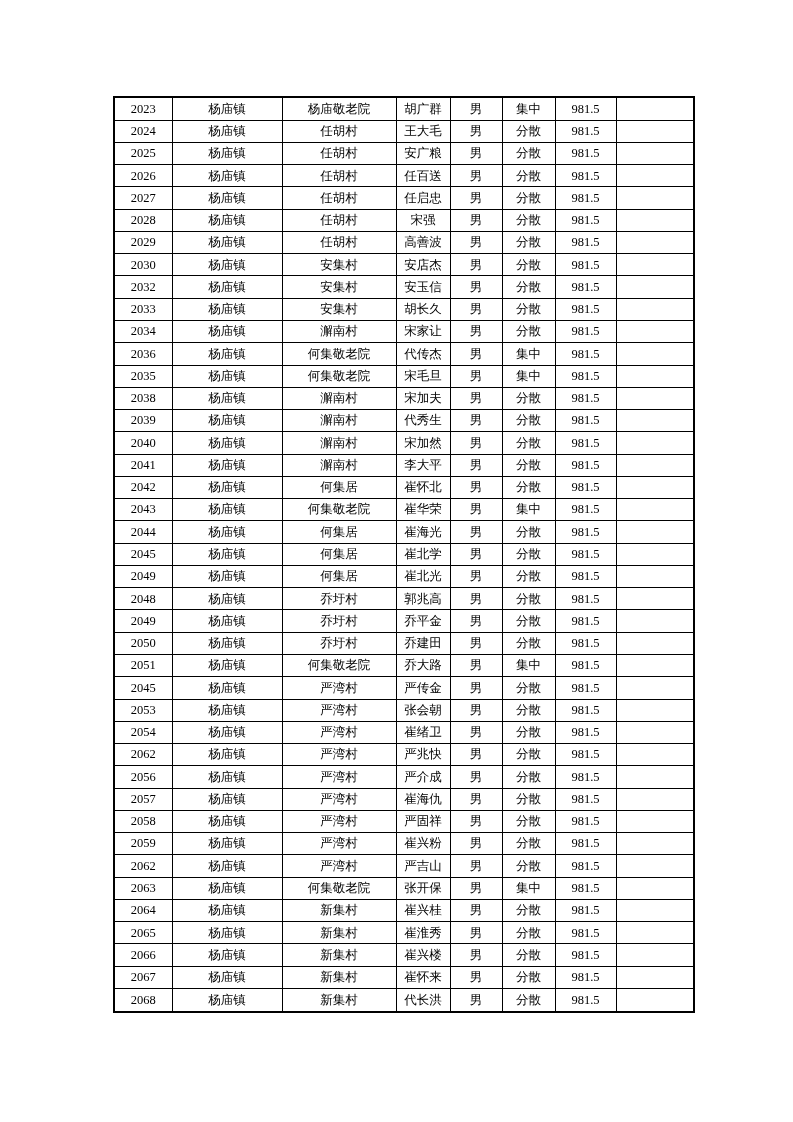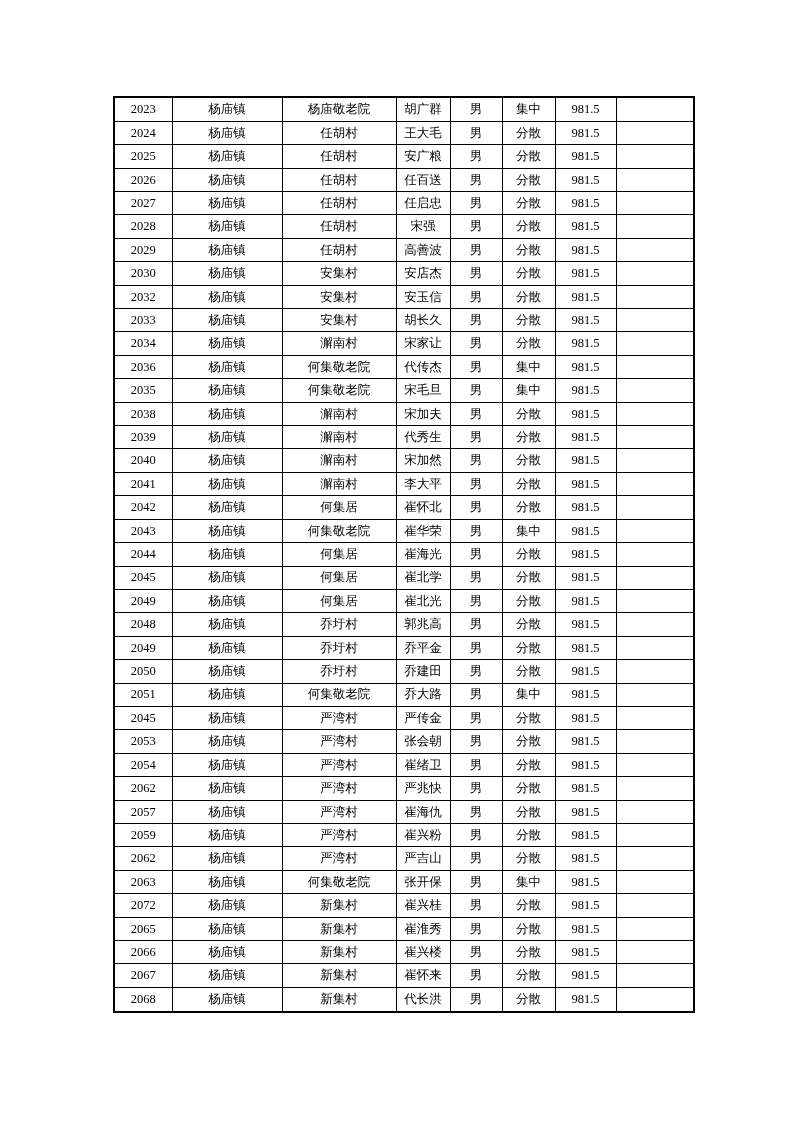--- a/index.html
+++ b/index.html
@@ -353,24 +353,44 @@
           <td>2062</td>
           <td>杨庙镇</td>
           <td>严湾村</td>
           <td>严兆快</td>
           <td>男</td>
           <td>分散</td>
           <td>981.5</td>
           <td></td>
         </tr>
         <tr>
+          <td>2056</td>
+          <td>杨庙镇</td>
+          <td>严湾村</td>
+          <td>严介成</td>
+          <td>男</td>
+          <td>分散</td>
+          <td>981.5</td>
+          <td></td>
+        </tr>
+        <tr>
           <td>2057</td>
           <td>杨庙镇</td>
           <td>严湾村</td>
           <td>崔海仇</td>
+          <td>男</td>
+          <td>分散</td>
+          <td>981.5</td>
+          <td></td>
+        </tr>
+        <tr>
+          <td>2058</td>
+          <td>杨庙镇</td>
+          <td>严湾村</td>
+          <td>严固祥</td>
           <td>男</td>
           <td>分散</td>
           <td>981.5</td>
           <td></td>
         </tr>
         <tr>
           <td>2059</td>
           <td>杨庙镇</td>
           <td>严湾村</td>
           <td>崔兴粉</td>
@@ -393,21 +413,21 @@
           <td>2063</td>
           <td>杨庙镇</td>
           <td>何集敬老院</td>
           <td>张开保</td>
           <td>男</td>
           <td>集中</td>
           <td>981.5</td>
           <td></td>
         </tr>
         <tr>
-          <td>2072</td>
+          <td>2064</td>
           <td>杨庙镇</td>
           <td>新集村</td>
           <td>崔兴桂</td>
           <td>男</td>
           <td>分散</td>
           <td>981.5</td>
           <td></td>
         </tr>
         <tr>
           <td>2065</td>

